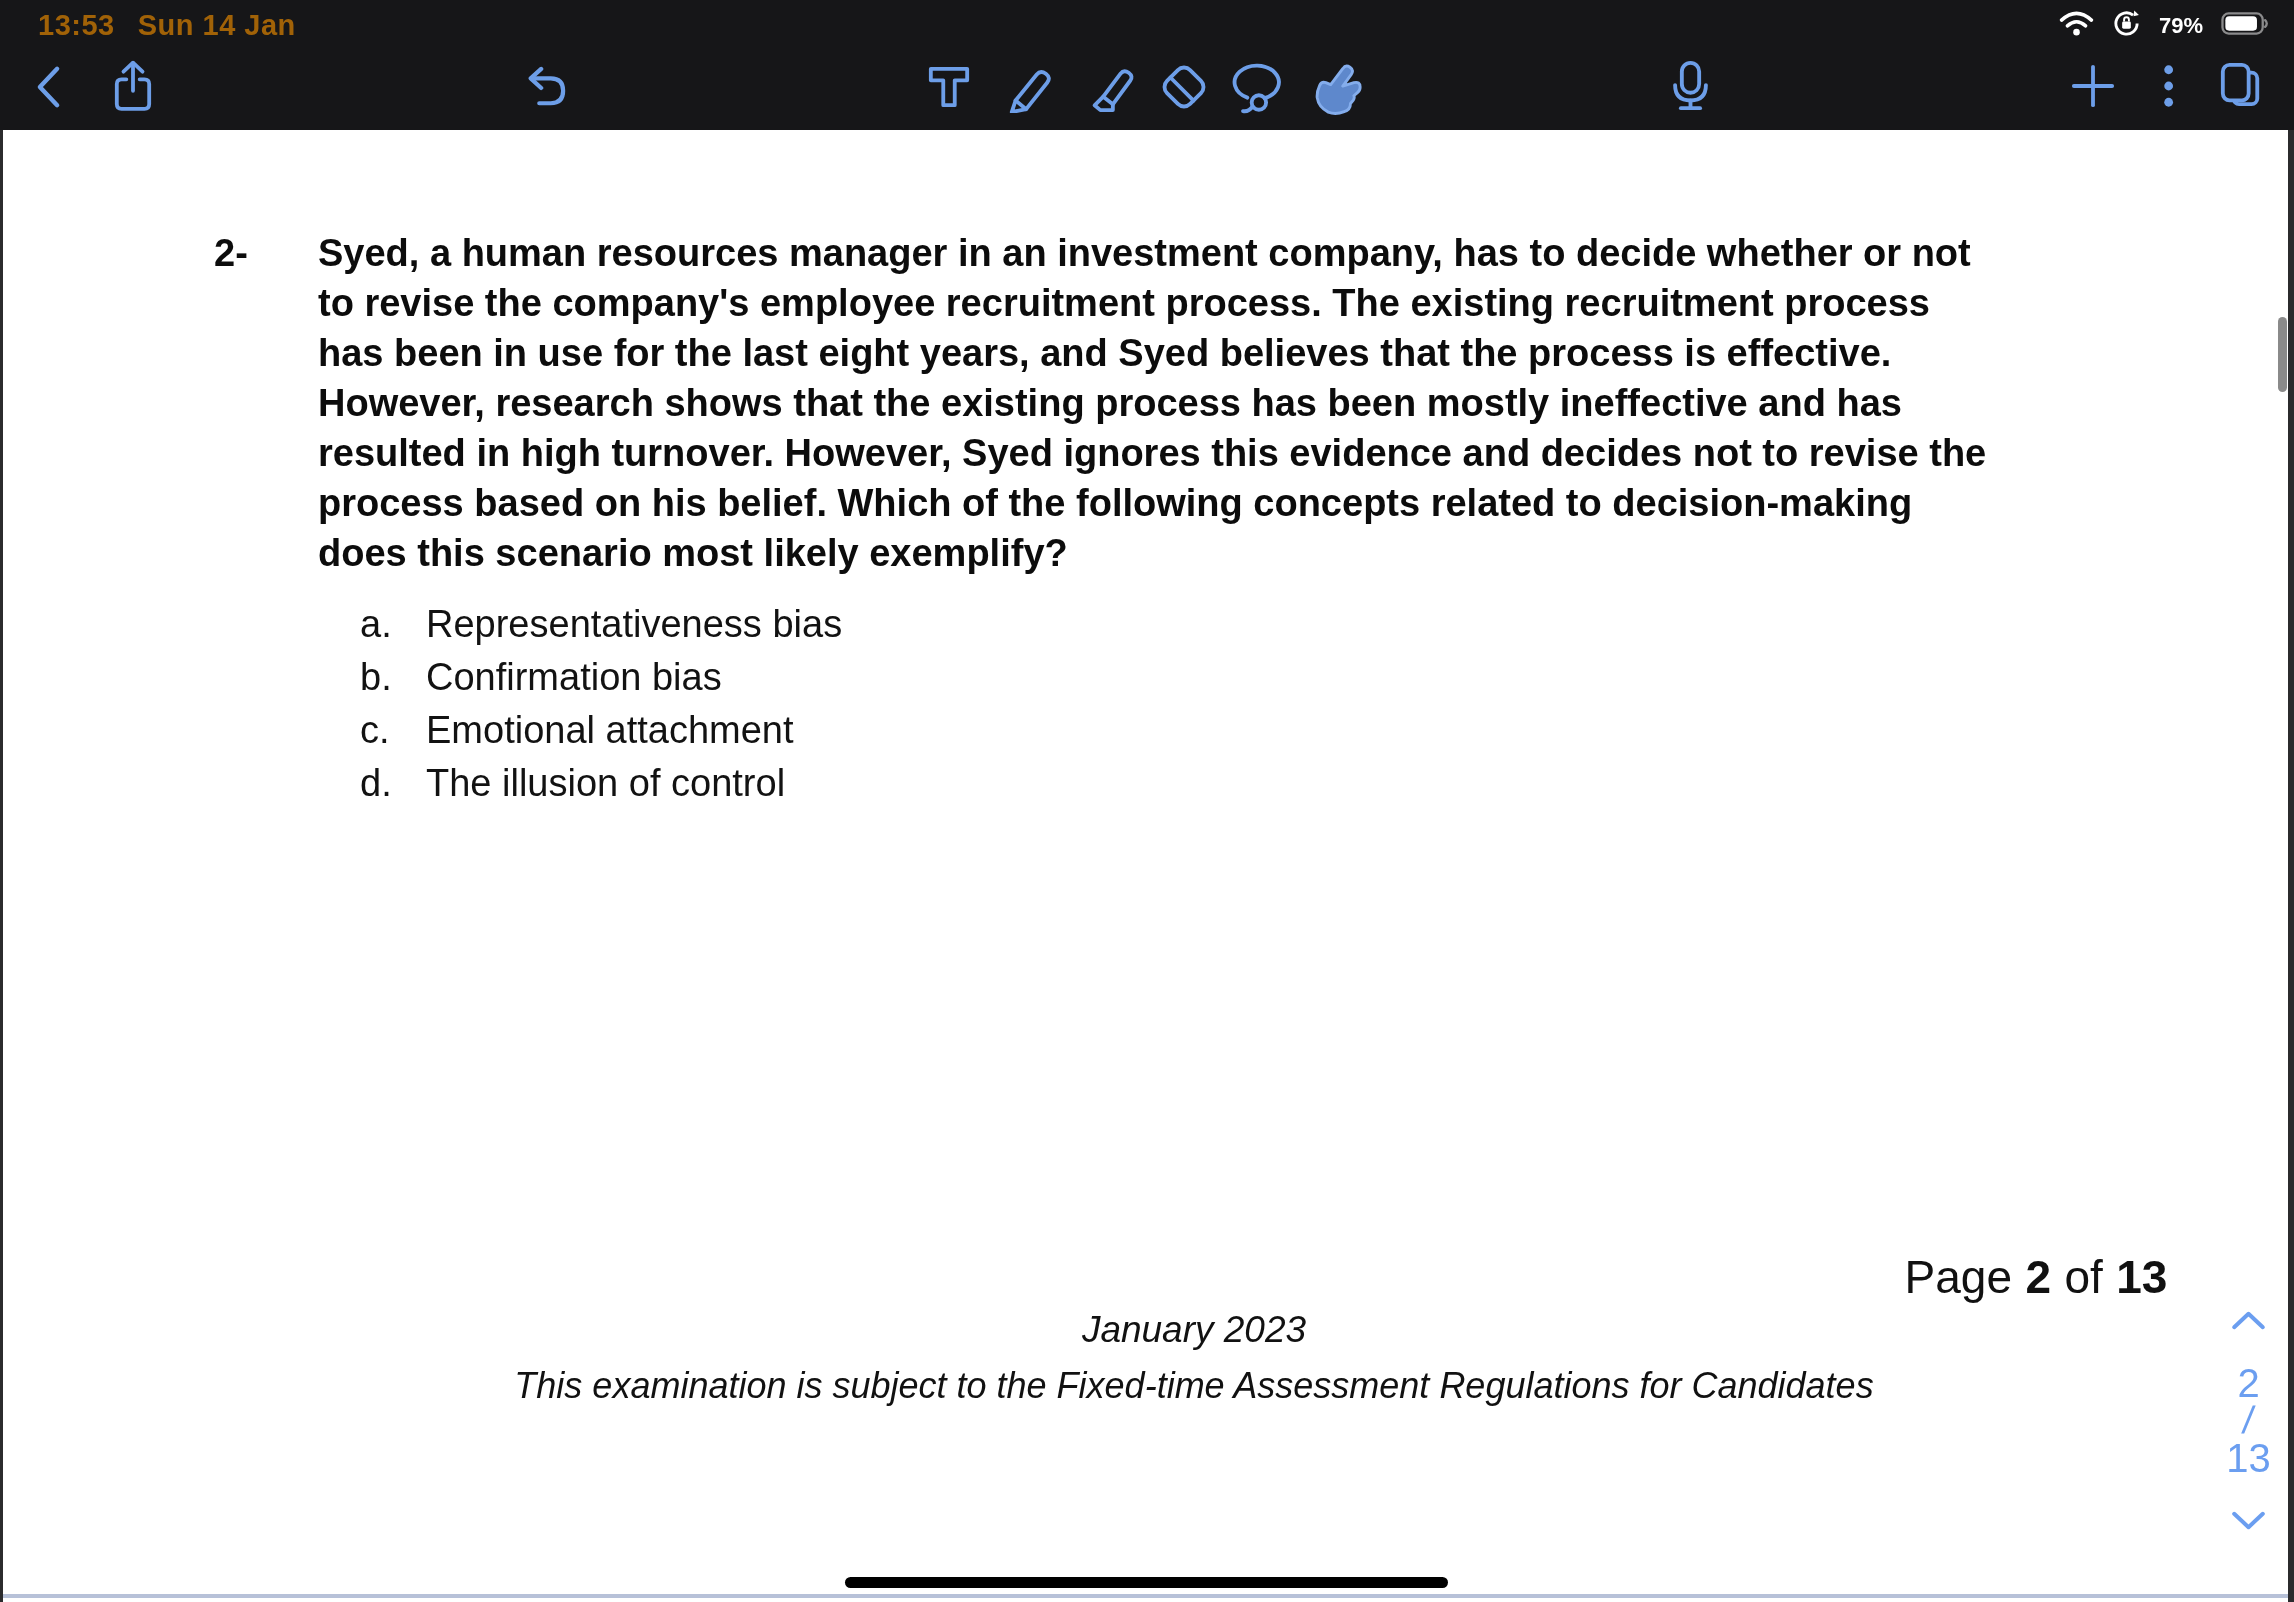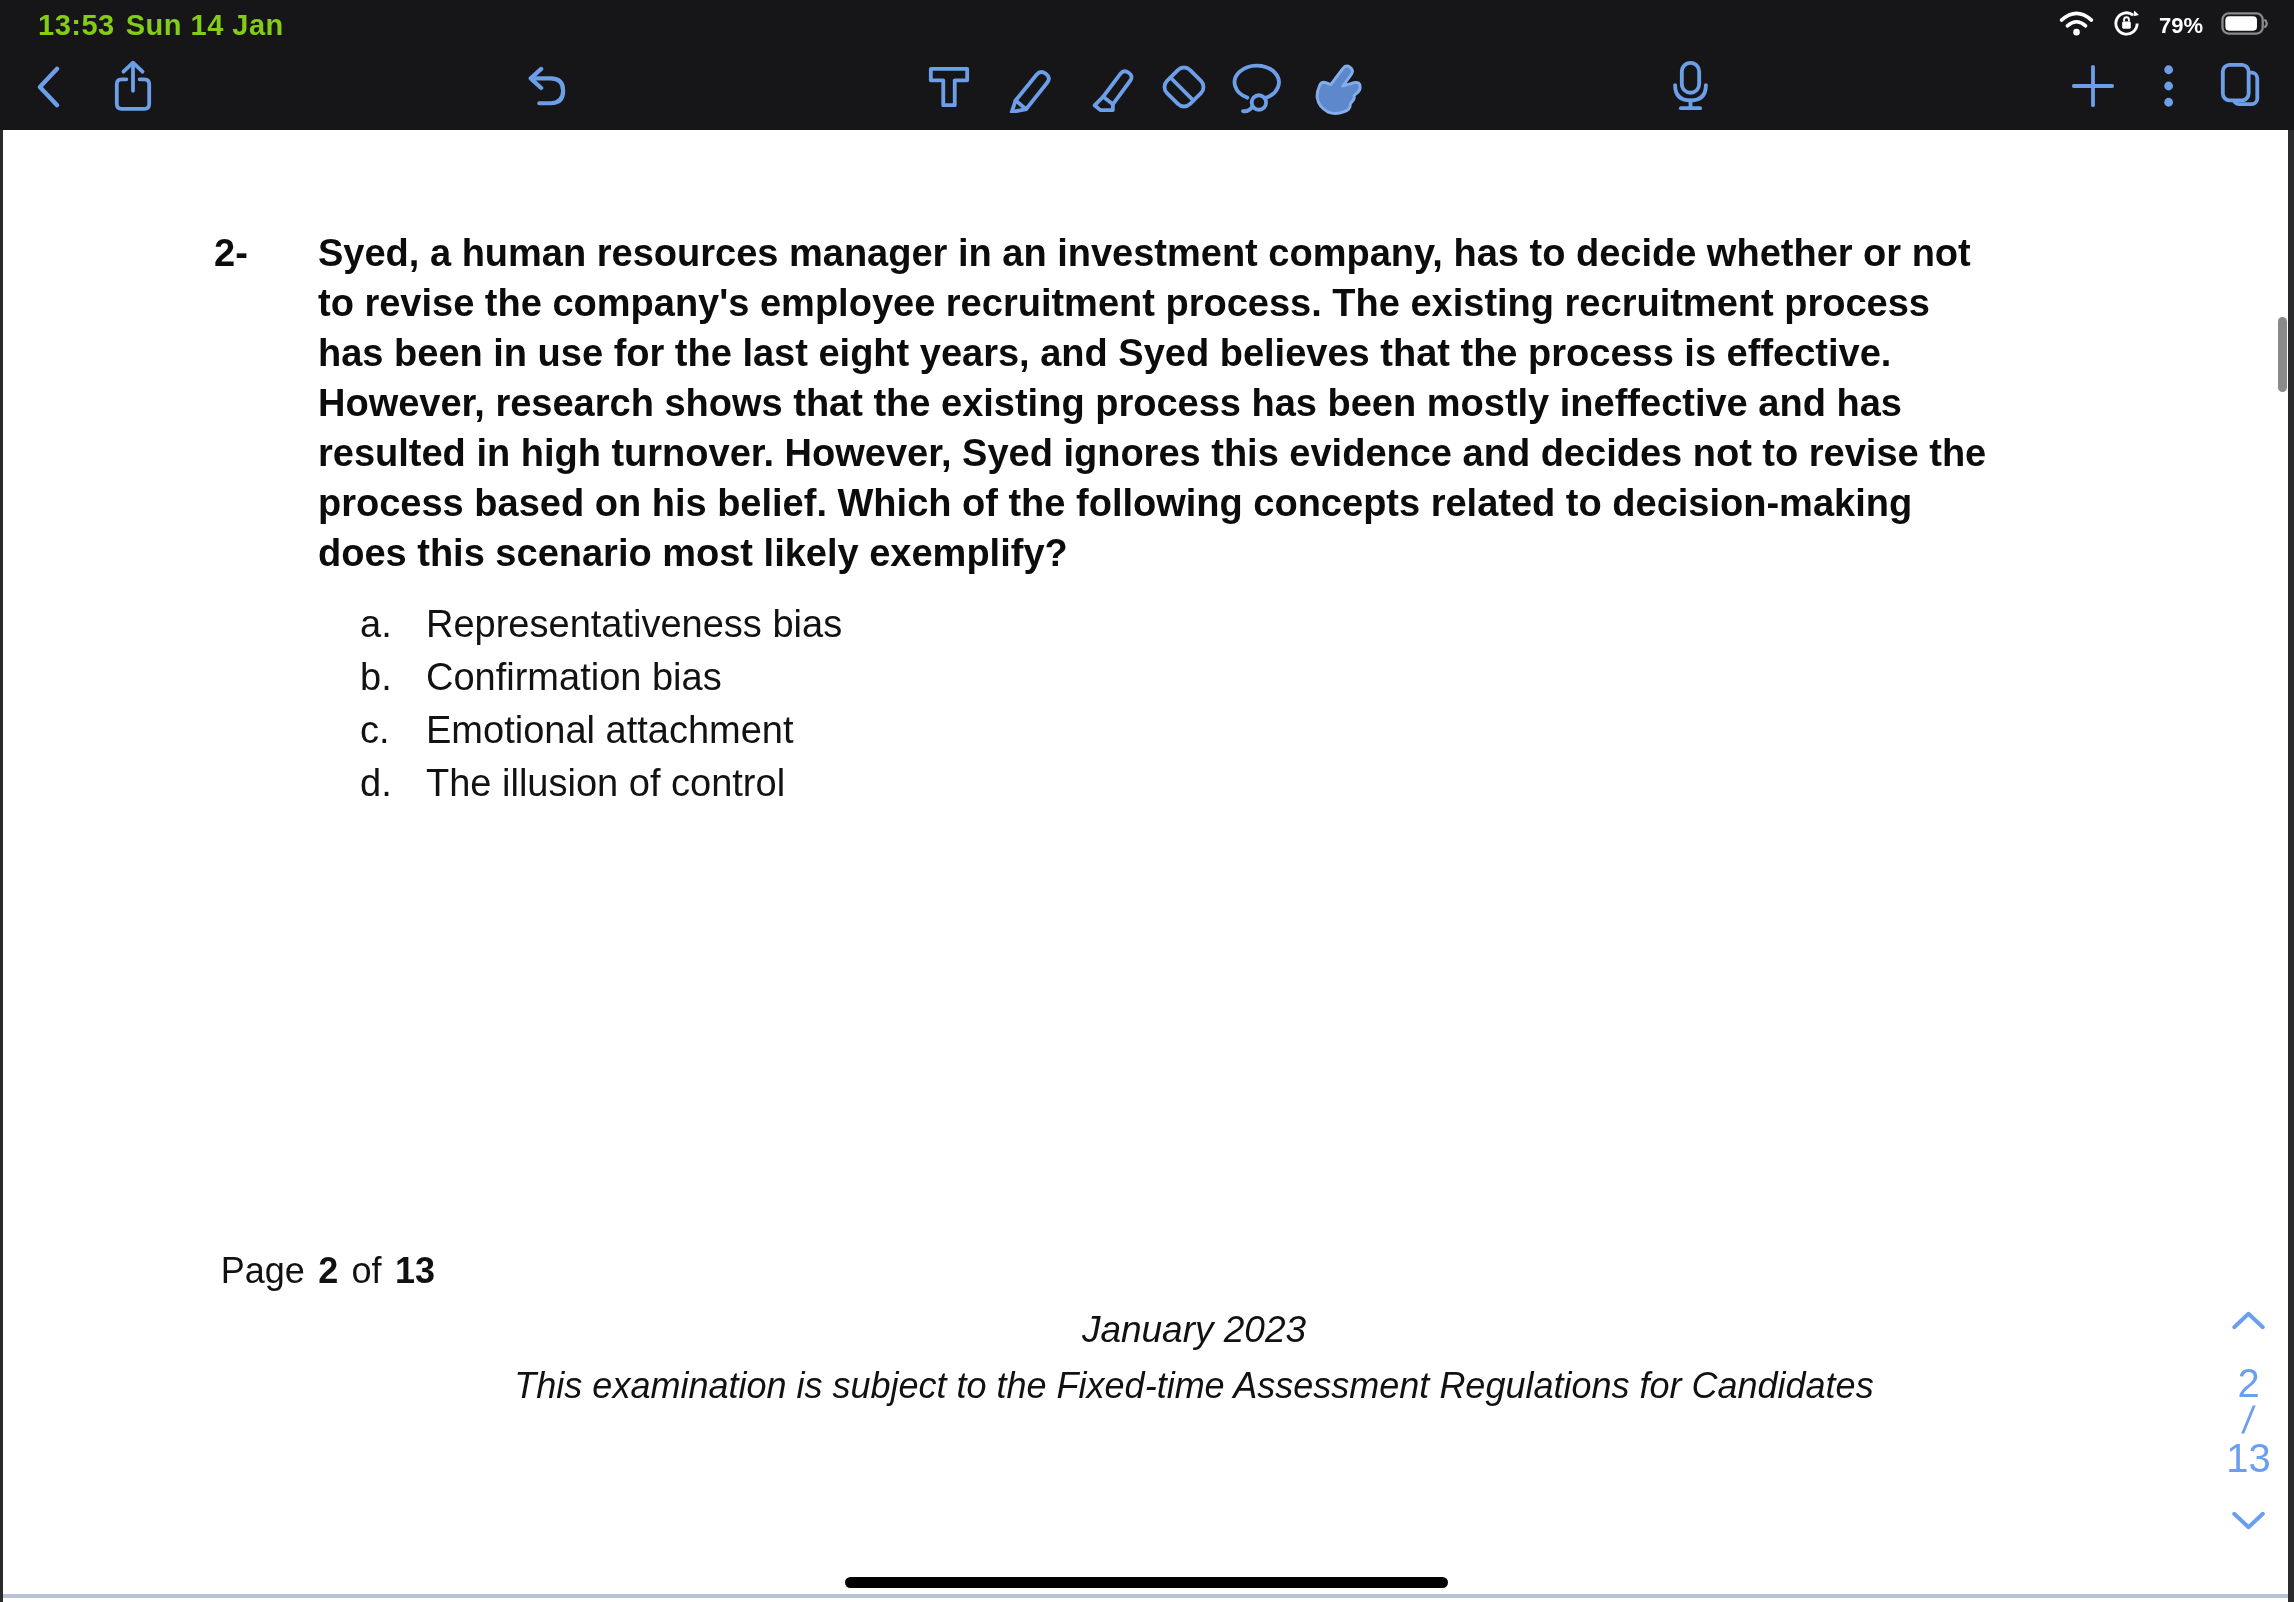--- a/index.html
+++ b/index.html
@@ -4,22 +4,22 @@
 <style>
   * { margin:0; padding:0; box-sizing:border-box; }
   html,body { width:2294px; height:1602px; }
   body {
     position:relative; background:#ffffff; overflow:hidden;
     font-family:"Liberation Sans", sans-serif;
   }
 
   
   .app-header { position:absolute; top:0; left:0; width:2294px; height:130px; background:#161618; }
-  .status-left { position:absolute; top:8.6px; left:38px; display:flex; gap:11px;
-                 color:#84cc16; font-size:29px; font-weight:600; letter-spacing:0.5px; }
+  .status-left { position:absolute; top:8.6px; left:38px; display:flex; gap:23px;
+                 color:#a16207; font-size:29px; font-weight:600; letter-spacing:0.5px; }
   .status-right { position:absolute; top:8.6px; right:25px; display:flex; align-items:center; gap:18px;
                   color:#ffffff; font-size:22px; font-weight:600; }
 
   .tbtn { position:absolute; display:flex; align-items:center; justify-content:center; }
   .tbtn svg { display:block; }
 
   
   .edge-left  { position:absolute; top:130px; bottom:0; left:0; width:2.9px;  background:#2b2b2d; }
   .edge-right { position:absolute; top:130px; bottom:0; right:0; width:5.8px; background:#2b2b2d; }
   .bottom-line { position:absolute; left:2.9px; right:5.8px; top:1594px; height:3.8px; background:#b7c1d8; }
@@ -33,22 +33,22 @@
               font-weight:bold; font-size:38px; line-height:50px; color:#0c0c0c; }
   .qnum { position:absolute; left:0; top:0; white-space:nowrap; }
   .qlines { margin-left:104px; }
   .qline { white-space:nowrap; }
 
   .options { position:absolute; left:360px; top:598px; font-size:38px; line-height:53px; color:#121212; }
   .opt-row { display:flex; }
   .opt-letter { width:66px; flex:0 0 66px; }
   .opt-text { white-space:nowrap; }
 
-  .footer-page { position:absolute; left:214px; top:1250px; width:1960px; text-align:left;
-                 font-size:36px; color:#111; }
+  .footer-page { position:absolute; left:214px; top:1250px; width:1960px; text-align:right;
+                 font-size:46px; color:#111; }
   .footer-page .b { font-weight:bold; }
   .footer-page span { margin:0 6.7px; }
   .footer-date { position:absolute; left:214px; top:1309px; width:1960px; text-align:center;
                  font-size:37px; font-style:italic; color:#111; }
   .footer-reg { position:absolute; left:214px; top:1365px; width:1960px; text-align:center;
                 font-size:36px; font-style:italic; color:#111; }
 
   
   .page-nav { position:absolute; left:2212px; top:1310px; width:73px;
               display:flex; flex-direction:column; align-items:center; color:#6b9ef0; }

